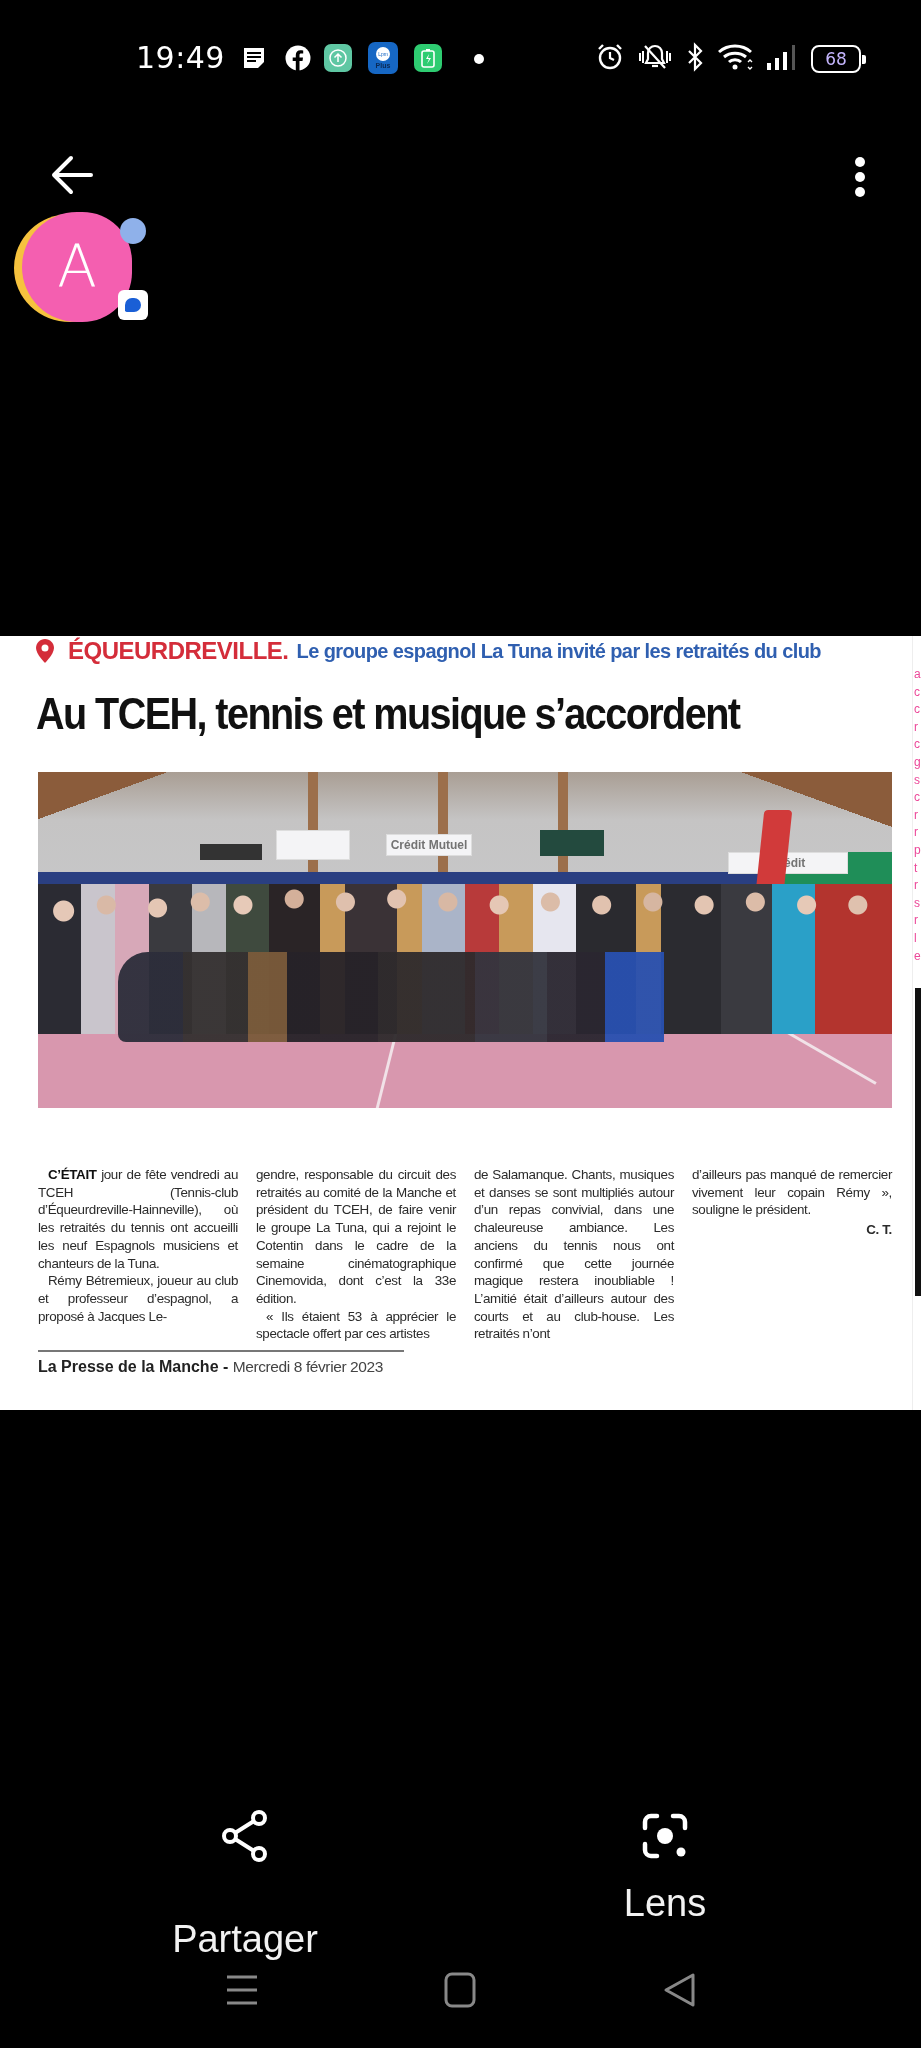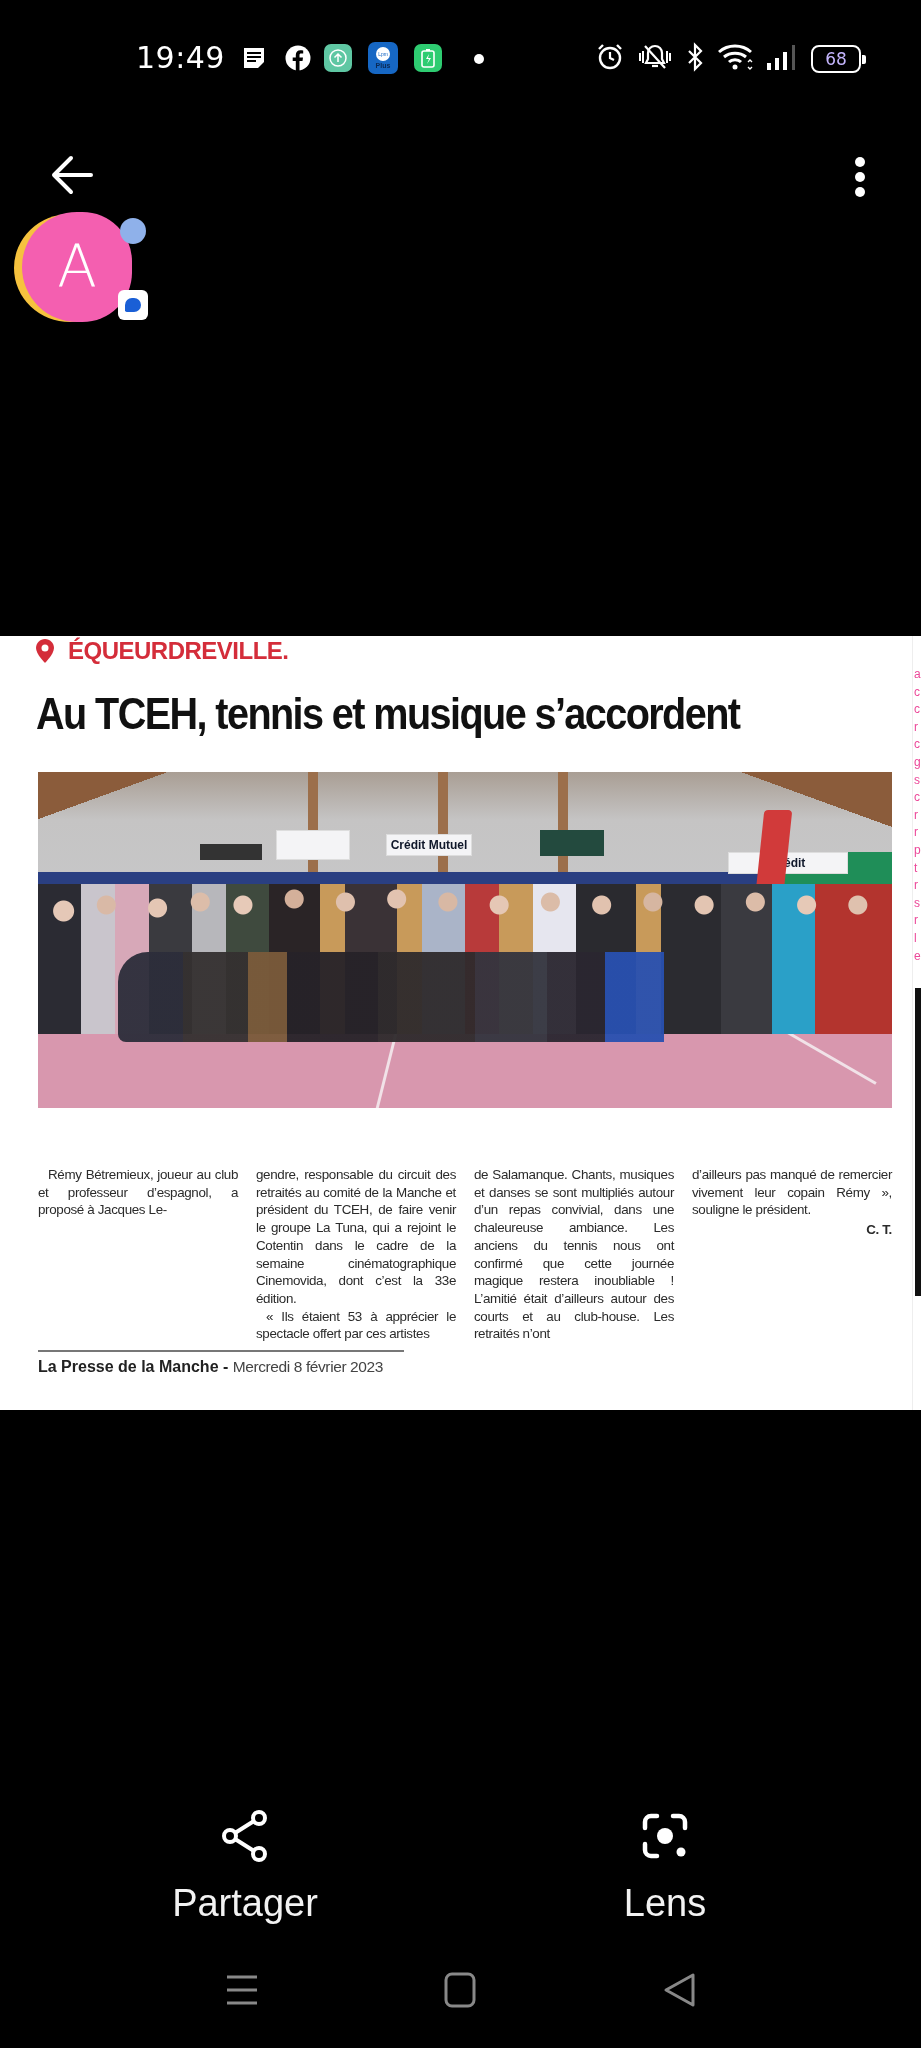--- a/index.html
+++ b/index.html
@@ -39,21 +39,21 @@
   .pin { width:18px; height:24px; margin-right:14px; }
   .kicker-place { color:#d42d3a; font-weight:700; font-size:24px; letter-spacing:-0.5px; font-family:"Liberation Sans", sans-serif; }
   .kicker-sub { color:#2f5fb0; font-weight:700; font-size:20px; margin-left:8px; letter-spacing:-0.6px; font-family:"Liberation Sans Narrow","Liberation Sans", sans-serif; }
   .art-title { position:absolute; left:36px; top:52px; font-size:45px; font-weight:700; color:#111; letter-spacing:-1.8px; white-space:nowrap; transform:scaleX(0.88); transform-origin:left; }
 
   .photo { position:absolute; left:38px; top:136px; width:854px; height:336px; overflow:hidden; background:#b9b6b2; }
   .ph-wall { position:absolute; left:0; top:0; width:100%; height:120px; background:linear-gradient(#a99e94, #c5c4c4 40%, #c7c7c8); }
   .ph-beam { position:absolute; top:0; height:110px; width:10px; background:#9c6f4b; }
   .ph-roofL { position:absolute; left:0; top:0; width:240px; height:70px; background:linear-gradient(160deg,#8b5c3b 0 30%, transparent 30%); }
   .ph-roofR { position:absolute; right:0; top:0; width:320px; height:80px; background:linear-gradient(200deg,#8b5c3b 0 28%, transparent 28%); }
-  .ph-banner { position:absolute; background:#f4f4f6; border:1px solid #ddd; font-size:12px; font-weight:700; color:#0f172a; display:flex; align-items:center; justify-content:center; }
+  .ph-banner { position:absolute; background:#f4f4f6; border:1px solid #ddd; font-size:12px; font-weight:700; color:#737373; display:flex; align-items:center; justify-content:center; }
   .ph-bluewall { position:absolute; left:0; top:100px; width:100%; height:40px; background:#2a3f82; }
   .ph-green { position:absolute; right:0; top:80px; width:120px; height:60px; background:#1f8e58; }
   .ph-redflag { position:absolute; left:720px; top:38px; width:28px; height:120px; background:#d13a3a; transform:skewX(-6deg); border-radius:4px; }
   .ph-crowd { position:absolute; left:0; top:112px; width:100%; height:150px;
     background:
       radial-gradient(circle at 3% 18%, #e5c8b7 0 10px, transparent 11px),
       radial-gradient(circle at 8% 14%, #d9b9a6 0 9px, transparent 10px),
       radial-gradient(circle at 14% 16%, #e4c6b4 0 9px, transparent 10px),
       radial-gradient(circle at 19% 12%, #dcbda9 0 9px, transparent 10px),
       radial-gradient(circle at 24% 14%, #e7cab8 0 9px, transparent 10px),
@@ -91,21 +91,21 @@
   .source { position:absolute; left:38px; top:722px; font-size:16px; white-space:nowrap; }
   .source b { font-weight:700; color:#222; }
   .source span { color:#444; font-size:15.5px; letter-spacing:-0.4px; }
 
   .next-page { position:absolute; left:912px; top:0; width:9px; height:774px; background:#fff; border-left:1px solid #eee; }
   .next-page-text { position:absolute; left:914px; top:30px; width:7px; font-size:12px; color:#ec4899; line-height:17.6px; word-break:break-all; }
   .next-page-dark { position:absolute; left:915px; top:352px; width:6px; height:308px; background:#111; }
 
   
   .action { position:absolute; top:1808px; width:220px; display:flex; flex-direction:column; align-items:center; cursor:pointer; }
-  .action-share { left:135px; }
+  .action-share { left:135px;gap:36px; }
   .action-lens { left:555px; }
   .action-label { margin-top:14px; font-size:38px; color:#f2f2f2; font-family:"Liberation Sans", sans-serif; }
 
   
   .navbar { position:absolute; top:1968px; left:0; width:921px; height:48px; }
   .nav-btn { position:absolute; top:0; width:60px; height:48px; display:flex; align-items:center; justify-content:center; cursor:pointer; }
   .nav-menu { left:212px; }
   .nav-home { left:430px; }
   .nav-back { left:650px; }
 </style>
@@ -219,20 +219,21 @@
     </div>
 </div>
 
 <div class="article">
   <div class="art-kicker">
     <svg class="pin" viewBox="0 0 18 24">
         <path d="M9 0C4 0 0 4 0 9c0 6 9 15 9 15s9-9 9-15c0-5-4-9-9-9z" fill="#d42d3a"></path>
         <circle cx="9" cy="9" r="3.5" fill="#fff"></circle>
       </svg>
     <span class="kicker-place">ÉQUEURDREVILLE.</span>
+    <span class="kicker-sub">Le groupe espagnol La Tuna invité par les retraités du club</span>
   </div>
   <div class="art-title">Au TCEH, tennis et musique s’accordent</div>
 
   <div class="photo">
     <div class="ph-wall"></div>
     <div class="ph-roofL"></div>
     <div class="ph-roofR"></div>
     <div class="ph-beam" style="left:270px"></div>
     <div class="ph-beam" style="left:400px"></div>
     <div class="ph-beam" style="left:520px"></div>
@@ -251,20 +252,21 @@
     <div class="ph-floor"></div>
     <div class="ph-line1"></div>
     <div class="ph-line2"></div>
     <div class="ph-crowd"></div>
     <div class="ph-front"></div>
   </div>
 
 
   <div class="cols">
     <div class="col">
+      <p class="first"><span class="lead">C’ÉTAIT</span><span> jour de fête vendredi au TCEH (Tennis-club d’Équeurdreville-Hainneville), où les retraités du tennis ont accueilli les neuf Espagnols musiciens et chanteurs de la Tuna.</span></p>
       <p><span>Rémy Bétremieux, joueur au club et professeur d’espagnol, a proposé à Jacques Le-</span></p>
     </div>
     <div class="col">
       <p style="text-indent:0"><span>gendre, responsable du circuit des retraités au comité de la Manche et président du TCEH, de faire venir le groupe La Tuna, qui a rejoint le Cotentin dans le cadre de la semaine cinématographique Cinemovida, dont c’est la 33e édition.</span></p>
       <p><span>« Ils étaient 53 à apprécier le spectacle offert par ces artistes</span></p>
     </div>
     <div class="col">
       <p style="text-indent:0"><span>de Salamanque. Chants, musiques et danses se sont multipliés autour d’un repas convivial, dans une chaleureuse ambiance. Les anciens du tennis nous ont confirmé que cette journée magique restera inoubliable ! L’amitié était d’ailleurs autour des courts et au club-house. Les retraités n’ont</span></p>
     </div>
     <div class="col">

